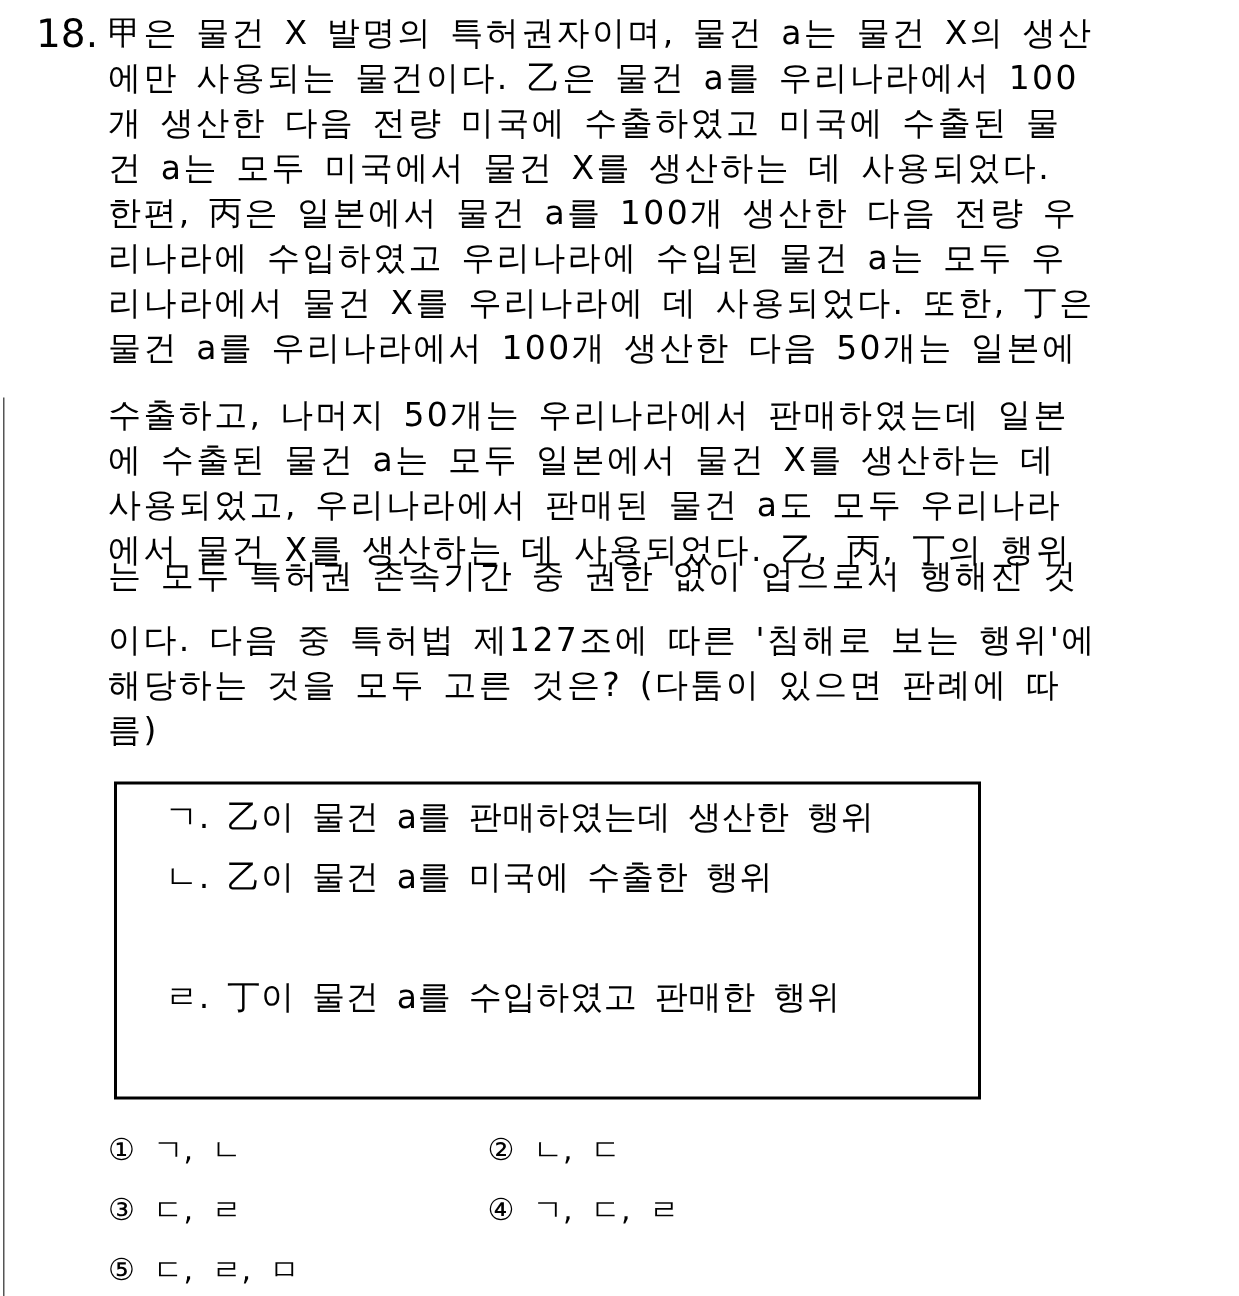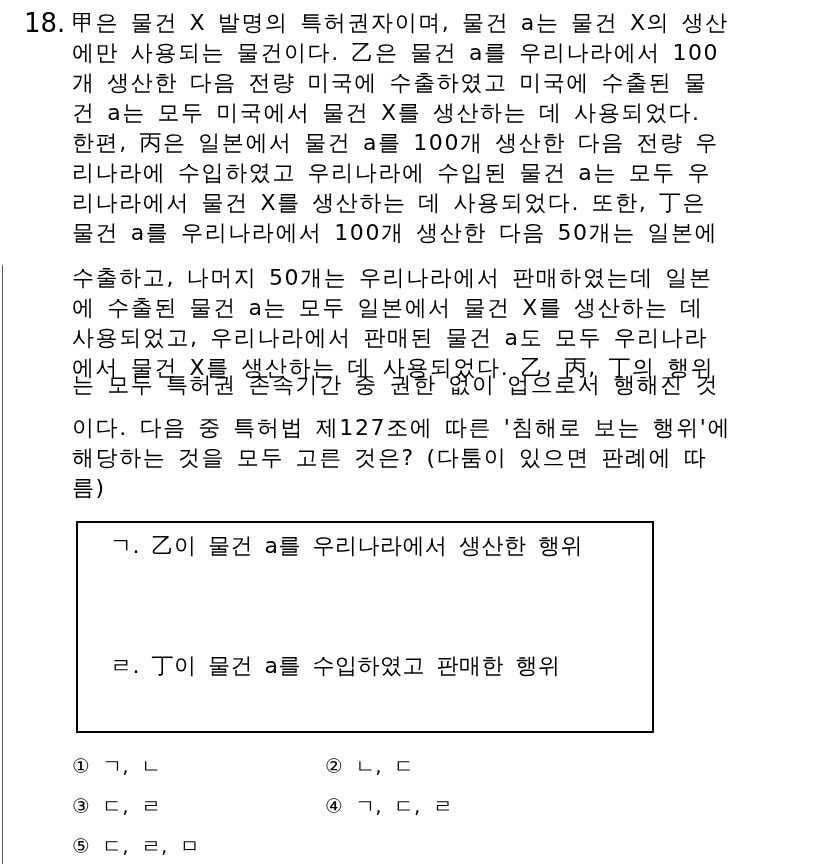--- a/index.html
+++ b/index.html
@@ -21,39 +21,40 @@
 
 <div class="qnum">18.</div>
 
 <div>
   <div class="line" style="top:8px">甲은 물건 X 발명의 특허권자이며, 물건 a는 물건 X의 생산</div>
   <div class="line" style="top:38px">에만 사용되는 물건이다. 乙은 물건 a를 우리나라에서 100</div>
   <div class="line" style="top:68px">개 생산한 다음 전량 미국에 수출하였고 미국에 수출된 물</div>
   <div class="line" style="top:98px">건 a는 모두 미국에서 물건 X를 생산하는 데 사용되었다.</div>
   <div class="line" style="top:128px">한편, 丙은 일본에서 물건 a를 100개 생산한 다음 전량 우</div>
   <div class="line" style="top:158px">리나라에 수입하였고 우리나라에 수입된 물건 a는 모두 우</div>
-  <div class="line" style="top:188px">리나라에서 물건 X를 생산하는 데 사용되었다. 또한, 丁은</div>
+  <div class="line" style="top:188px">리나라에서 물건 X를 우리나라에 데 사용되었다. 또한, 丁은</div>
   <div class="line" style="top:218px">물건 a를 우리나라에서 100개 생산한 다음 50개는 일본에</div>
 </div>
 
 <div class="vbar"></div>
 
 <div>
   <div class="line" style="top:263px">수출하고, 나머지 50개는 우리나라에서 판매하였는데 일본</div>
   <div class="line" style="top:293px">에 수출된 물건 a는 모두 일본에서 물건 X를 생산하는 데</div>
   <div class="line" style="top:323px">사용되었고, 우리나라에서 판매된 물건 a도 모두 우리나라</div>
   <div class="line" style="top:353px">에서 물건 X를 생산하는 데 사용되었다. 乙, 丙, 丁의 행위</div>
   <div class="line" style="top:370px">는 모두 특허권 존속기간 중 권한 없이 업으로서 행해진 것</div>
   <div class="line" style="top:413px">이다. 다음 중 특허법 제127조에 따른 '침해로 보는 행위'에</div>
   <div class="line" style="top:443px">해당하는 것을 모두 고른 것은? (다툼이 있으면 판례에 따</div>
   <div class="line" style="top:473px">름)</div>
 </div>
 
 <div class="box">
-  <div class="box-item" style="top:8px">ㄱ. 乙이 물건 a를 우리나라에서 생산한 행위</div>
+  <div class="box-item" style="top:8px">ㄱ. 乙이 물건 a를 판매하였는데 생산한 행위</div>
+  <div class="box-item" style="top:48px">ㄴ. 乙이 물건 a를 미국에 수출한 행위</div>
   <div class="box-item" style="top:128px">ㄹ. 丁이 물건 a를 수입하였고 판매한 행위</div>
 </div>
 
 <div>
   <div class="choice" style="left:72px; top:752px">
     <span>①</span>
     <span>ㄱ, ㄴ</span>
   </div>
   <div class="choice" style="left:325px; top:752px">
     <span>②</span>

